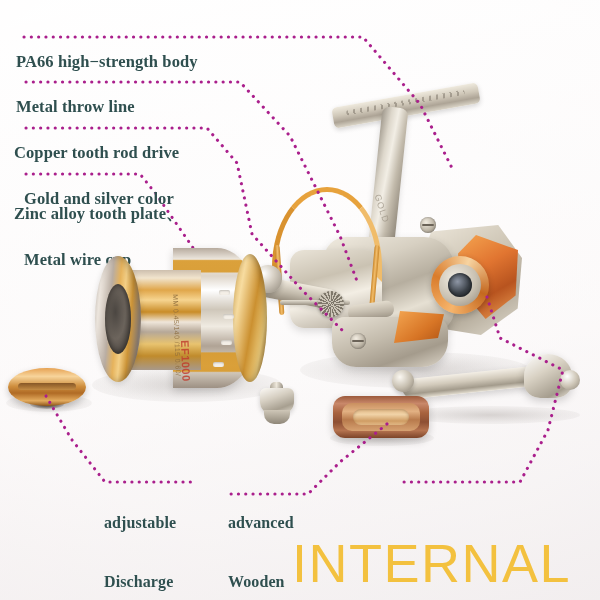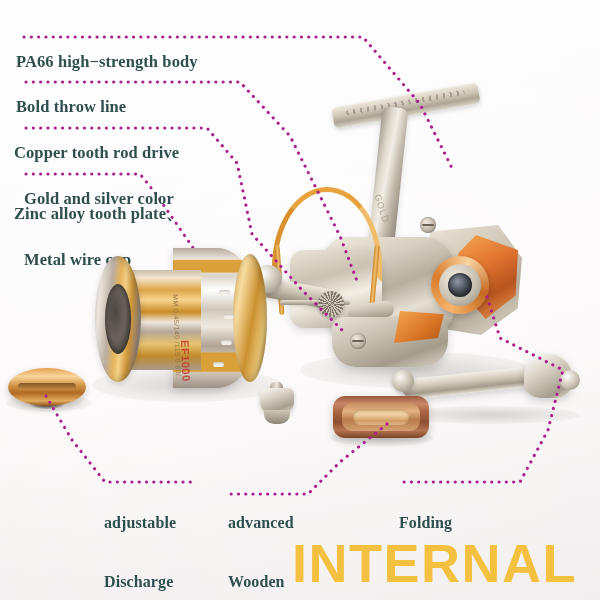--- a/index.html
+++ b/index.html
@@ -40,21 +40,21 @@
     fill:none;
     stroke:#aa1f8c;
     stroke-width:3.1;
     stroke-linecap:round;
     stroke-dasharray:0.1 7.2;
   }
   
   .watermark{
     position:absolute;
     font-family:"Liberation Sans","DejaVu Sans",sans-serif;
-    font-weight:700;
+    font-weight:400;
     font-size:54px;
     color:#f3c13f;
     letter-spacing:1.5px;
     line-height:1;
     user-select:none;
   }
   
   .part{position:absolute;}
   
   #spool{left:95px;top:248px;width:175px;height:140px;}
@@ -421,21 +421,21 @@
     <path class="leader" d="M 387 424 L 340 462 L 308 494 L 228 494"></path>
 
     <path class="leader" d="M 487 297 L 500 338 L 563 370 L 548 430 L 520 482 L 400 482"></path>
   </svg>
 
   <div class="label l-top" style="left:16px;top:12px;">
     <div>PA66 high−strength body</div>
   </div>
 
   <div class="label l-top" style="left:16px;top:57px;">
-    <div>Bold throw line</div>
+    <div>Metal throw line</div>
   </div>
 
   <div class="label l-top" style="left:14px;top:103px;">
     <div>Copper tooth rod drive</div>
     <div>Zinc alloy tooth plate、</div>
   </div>
 
   <div class="label l-top" style="left:24px;top:149px;">
     <div>Gold and silver color</div>
     <div>Metal wire cup</div>
@@ -446,17 +446,16 @@
     <div>Discharge</div>
     
   </div>
 
   <div class="label l-bot" style="left:228px;top:474px;">
     <div>advanced</div>
     <div>Wooden</div>
   </div>
 
   <div class="label l-bot" style="left:399px;top:474px;">
-    <div>Folding</div>
   </div>
 
   <div class="watermark" style="left:292px;top:536px;">INTERNAL</div>
 </div>
 
 </body></html>

